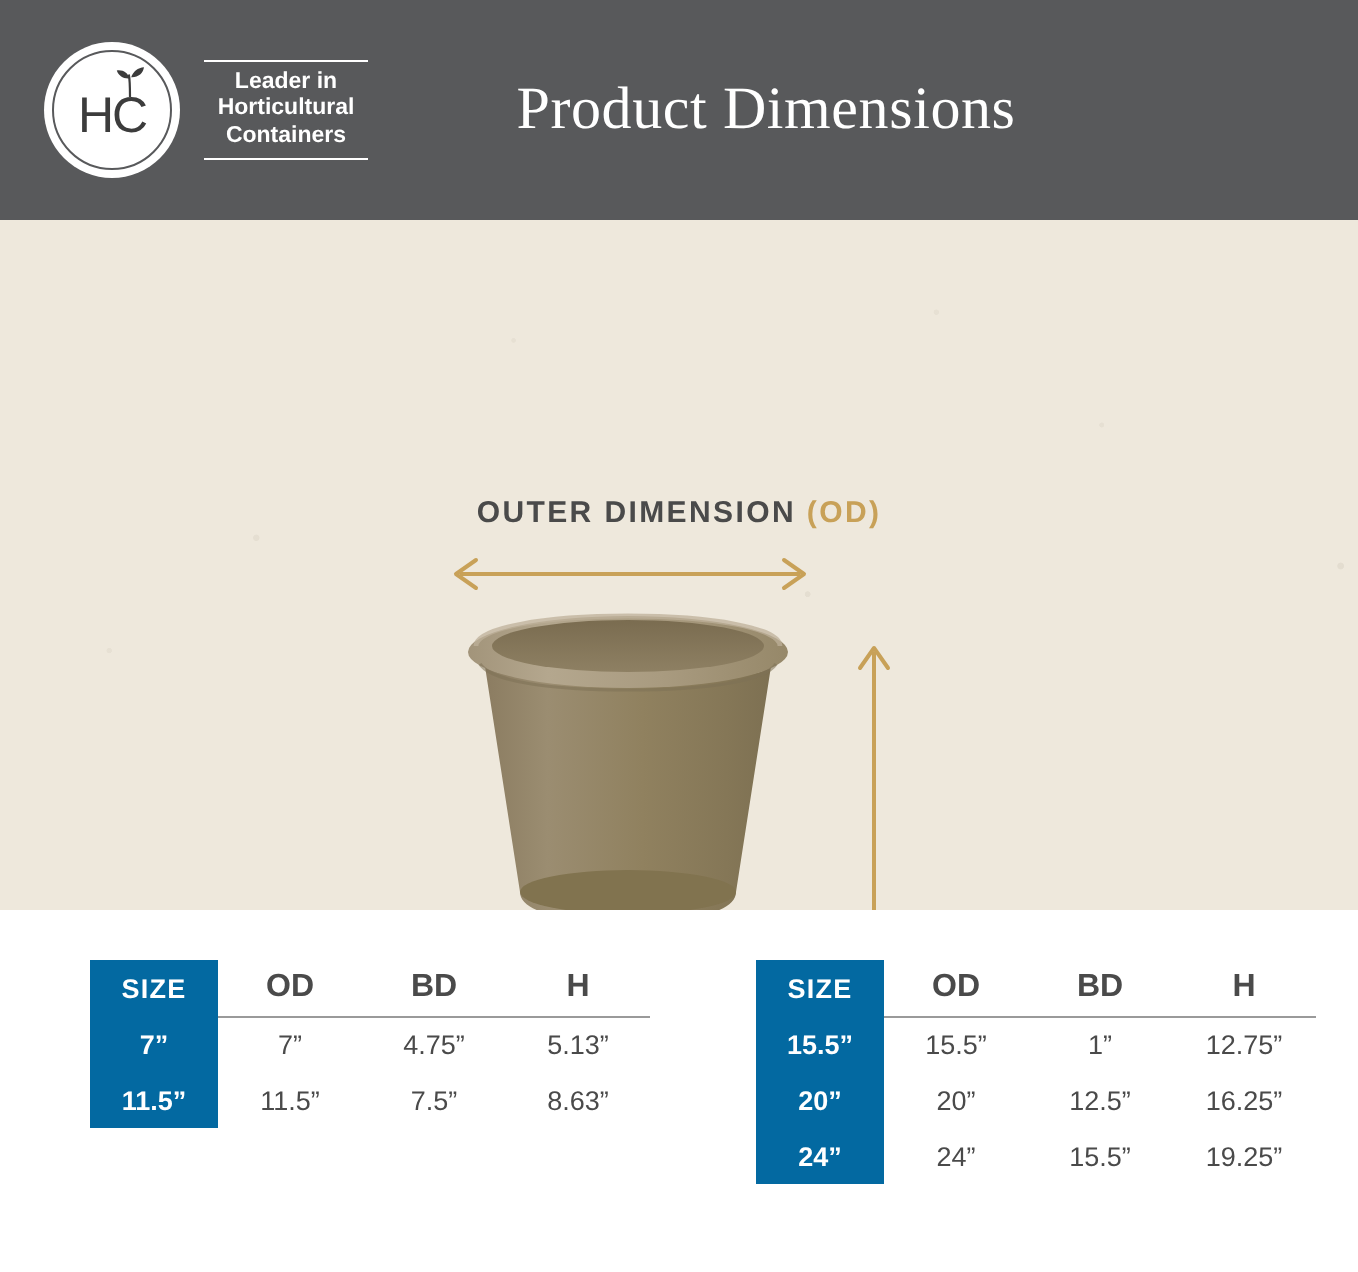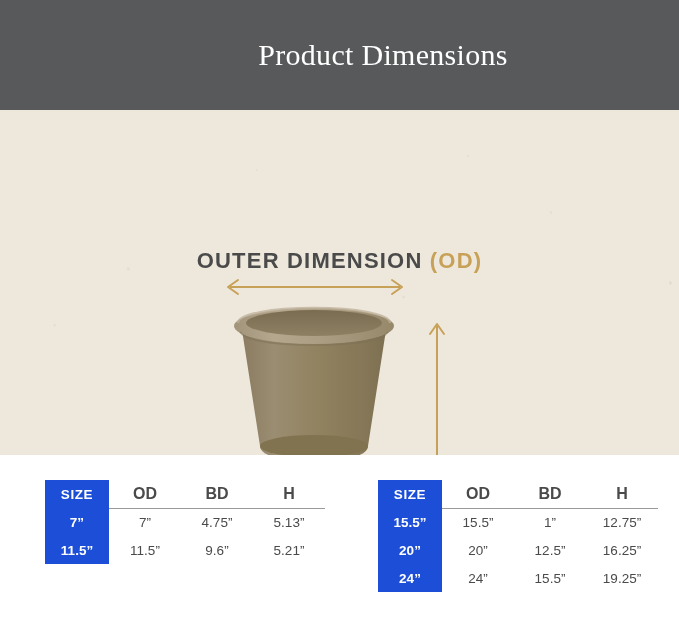--- a/index.html
+++ b/index.html
@@ -79,21 +79,21 @@
       radial-gradient(circle at 41% 44%, rgba(165,155,135,.10) 0 1px, transparent 1.3px),
       radial-gradient(circle at 57% 62%, rgba(150,140,120,.11) 0 1.3px, transparent 1.6px),
       radial-gradient(circle at 73% 50%, rgba(160,150,130,.10) 0 1.1px, transparent 1.4px),
       radial-gradient(circle at 86% 60%, rgba(150,140,120,.12) 0 1.5px, transparent 1.9px),
       radial-gradient(circle at 19% 66%, rgba(155,145,125,.09) 0 1.2px, transparent 1.5px),
       radial-gradient(circle at 64% 42%, rgba(155,145,125,.09) 0 1.2px, transparent 1.5px);
   }
 
   .dim-label {
     position:absolute;
-    font-size:22px; font-weight:700;
+    font-size:15px; font-weight:700;
     letter-spacing:1.2px;
     color:#4a4a4a;
     white-space:nowrap;
   }
   .dim-label .code { color:#c8a158; }
 
   #label-od { left:0; top:138px; width:679px; text-align:center; }
   #label-h  { left:464px; top:270px; }
 
   #arrow-od { position:absolute; left:222px; top:168px; }
@@ -113,38 +113,50 @@
   .dim-table th, .dim-table td {
     font-size:13.5px;
     text-align:center;
     height:28px;
     padding:0;
     font-weight:400;
     color:#4a4a4a;
   }
   .dim-table th { font-weight:700; font-size:16px; }
   .dim-table th.size-h, .dim-table td.size-c {
-    background:#1d4ed8;
+    background:#0369a1;
     color:#ffffff;
     font-weight:700;
     width:64px;
   }
   .dim-table th.size-h { font-size:13.5px; letter-spacing:0.6px; }
   .dim-table td.size-c { font-size:13.5px; }
   .dim-table th.col-h {
     border-bottom:1.4px solid #9a9a9a;
     width:72px;
   }
   .dim-table th.size-h { border-bottom:none; }
 </style>
 </head>
 <body>
 
 <div id="header">
 
+  <div id="logo-block">
+    <div id="logo-mark">
+      <svg id="logo-leaf" viewBox="0 0 22 16">
+        <path d="M11 15.5 C11 10.5 11 7 10.4 4.2" stroke="#3c3c3c" stroke-width="1.1" fill="none"></path>
+        <path d="M10.6 6.2 C7.4 6.4 5.2 4.6 4.4 2.2 C7.6 1.8 10 3.4 10.6 6.2 Z" fill="#3c3c3c"></path>
+        <path d="M11.6 5.6 C12.4 2.8 15 0.8 18 0.6 C17.6 3.6 15 5.8 11.6 5.6 Z" fill="#3c3c3c"></path>
+      </svg>
+      <div id="logo-hc">HC</div>
+    </div>
+    <div id="logo-divider"></div>
+    <div id="logo-text">Leader in<br>Horticultural<br>Containers</div>
+  </div>
 
   <div id="header-title">Product Dimensions</div>
 </div>
 
 <div id="cream">
   <div id="cream-fill"></div>
 
   <div class="dim-label" id="label-od">
     <span>OUTER DIMENSION </span><span class="code">(OD)</span>
   </div>
@@ -212,22 +224,22 @@
       <tbody>
         <tr>
           <td class="size-c">7”</td>
           <td class="val-c">7”</td>
           <td class="val-c">4.75”</td>
           <td class="val-c">5.13”</td>
         </tr>
         <tr>
           <td class="size-c">11.5”</td>
           <td class="val-c">11.5”</td>
-          <td class="val-c">9.6”</td>
-          <td class="val-c">5.21”</td>
+          <td class="val-c">7.5”</td>
+          <td class="val-c">8.63”</td>
         </tr>
       </tbody>
     </table>
 </div>
 
 <div class="dim-table" id="table-right">
   <table>
       <thead>
     <tr>
           <th class="size-h">SIZE</th>

